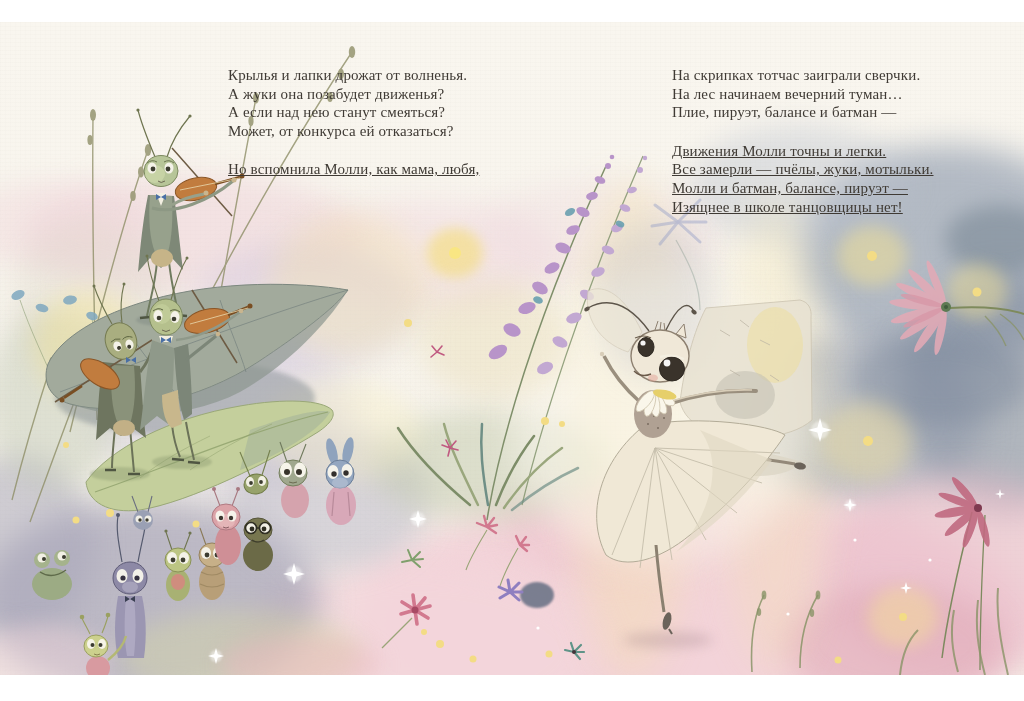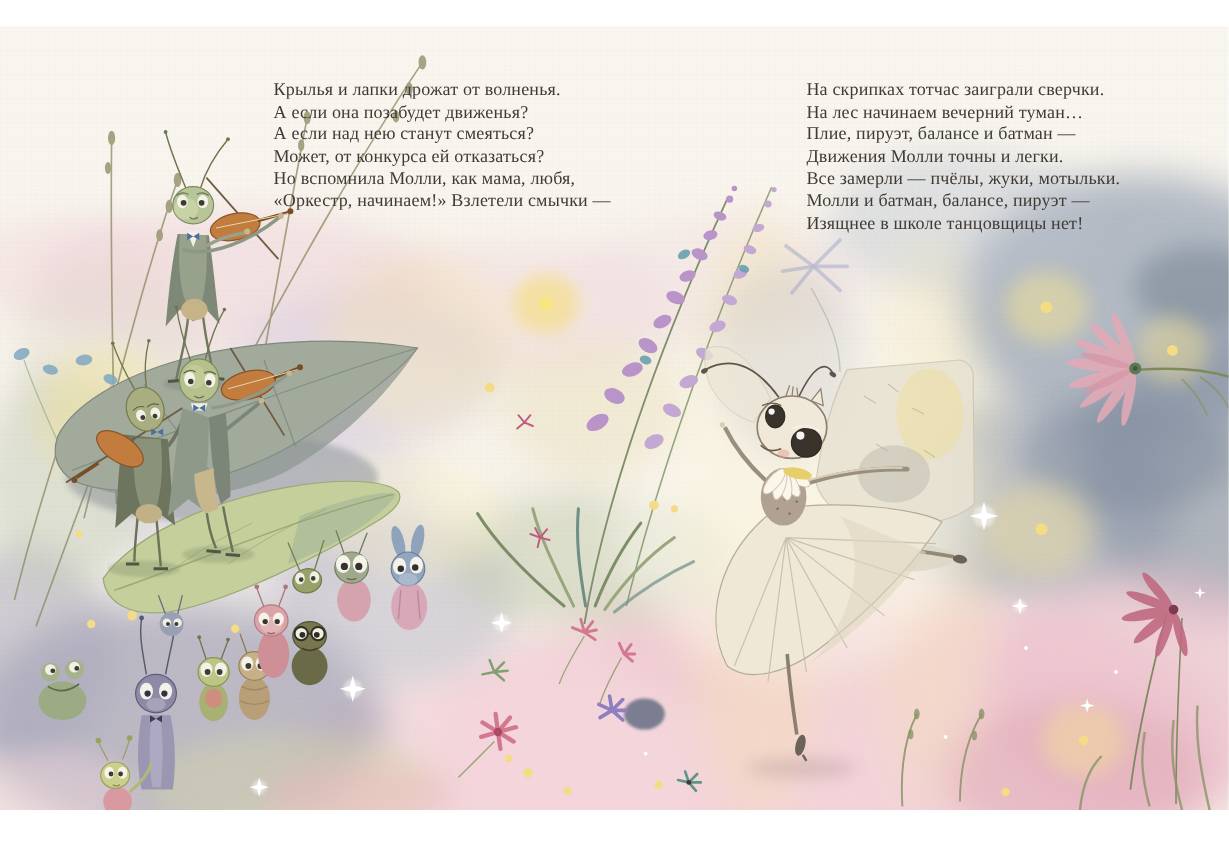--- a/index.html
+++ b/index.html
@@ -10,21 +10,21 @@
   #paper{position:absolute;left:0;top:22px;width:1024px;height:653px;
          background:linear-gradient(180deg,var(--paper,#f9f6ef),#f6f2ea);
          box-shadow:0 1px 0 rgba(0,0,0,.15);}
   #paper:after{content:"";position:absolute;inset:0;opacity:.5;
          background-image:repeating-linear-gradient(0deg,rgba(120,110,95,.03) 0 1px,transparent 1px 4px),
                           repeating-linear-gradient(90deg,rgba(120,110,95,.025) 0 1px,transparent 1px 5px);}
   .washes i{position:absolute;display:block;border-radius:50%;}
   svg{position:absolute;left:0;top:0;}
   .poem{position:absolute;color:var(--ink,#3f3a34);font-size:15px;line-height:18.6px;
         letter-spacing:.15px;white-space:nowrap;}
-  .stanza2{}
+  .stanza2{margin-top:20px;text-decoration:underline;}
   .violin{fill:var(--violin_brown,#c17c3e);stroke:#8a5526;stroke-width:1;}
   .hopperhead{fill:var(--grasshopper_green,#b7c598);stroke:#7d8a60;stroke-width:1;}
   .coat{fill:var(--coat_green,#7e8877);}
   .bowtie{fill:var(--bow_tie_blue,#4a6fa5);}
   .lav{fill:var(--lavender_purple,#b894c9);}
   .sparkle{fill:var(--sparkle_white,#ffffff);}
   .glowdot{fill:var(--glow_yellow,#f3dc85);}
 </style>
 </head>
 <body>
@@ -602,27 +602,26 @@
           <circle cx="855" cy="540" r="1.6"></circle>
           <circle cx="788" cy="614" r="1.6"></circle>
           <circle cx="538" cy="628" r="1.6"></circle>
       </g>
     </svg>
   </div>
 
   <div class="poem" style="left:228px;top:66px">
     <div>
       <div>Крылья и лапки дрожат от волненья.</div>
-      <div>А если она позабудет движенья?</div>
+      <div>А жуки она позабудет движенья?</div>
       <div>А если над нею станут смеяться?</div>
       <div>Может, от конкурса ей отказаться?</div>
     </div>
     <div class="stanza2">
       <div>Но вспомнила Молли, как мама, любя,</div>
-      <div>«Оркестр, начинаем!» Взлетели смычки —</div>
     </div>
   </div>
 
   <div class="poem" style="left:672px;top:66px">
     <div>
       <div>На скрипках тотчас заиграли сверчки.</div>
       <div>На лес начинаем вечерний туман…</div>
       <div>Плие, пируэт, балансе и батман —</div>
     </div>
     <div class="stanza2">

